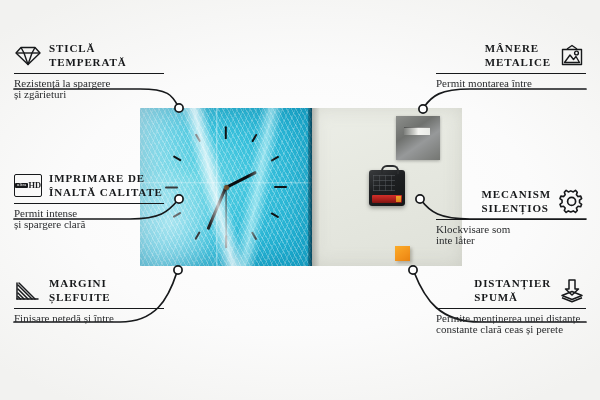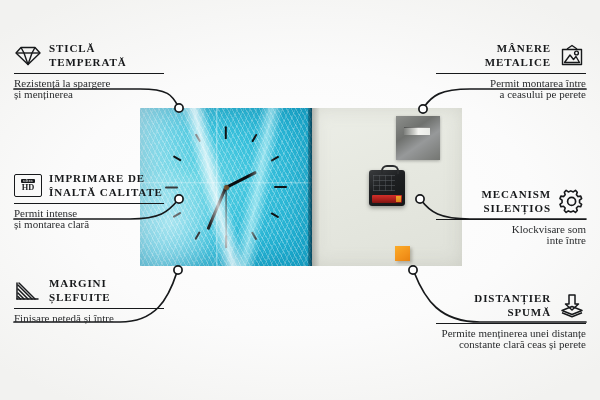--- a/index.html
+++ b/index.html
@@ -120,32 +120,32 @@
   .rule{height:1.6px;background:#17191b;margin:3.5px 0 4px;}
   .sub{
     font-size:11px;line-height:10.6px;color:#2a2c2e;
     font-family:Liberation Serif, serif;
   }
   .head{display:flex;align-items:center;gap:7px;}
   .head.right{justify-content:flex-end;}
   .icon{flex:0 0 auto;display:block;}
 
   .left{text-align:left;width:150px;}
-  .right{text-align:right;width:150px;}
+  .right{width:150px;}
 
   .c-glass   {left:14px; top:42px;}
   .c-print   {left:14px; top:172px;}
   .c-edges   {left:14px; top:277px;}
   .c-handles {left:436px;top:42px;}
   .c-mech    {left:436px;top:188px;}
-  .c-spacer  {left:436px;top:292px;}
+  .c-spacer  {left:436px;top:277px;}
 
   .hdbox{
     border:1.3px solid #17191b;width:26px;height:21px;border-radius:2px;
-    display:flex;flex-direction:column;align-items:center;justify-content:center;
+    display:flex;flex-direction:row;align-items:center;justify-content:center;
     line-height:1;
   }
   .hdbox .u{font-size:4.6px;letter-spacing:.2px;color:#17191b;
     background:#17191b;color:#fff;padding:0 2px;border-radius:1px;}
   .hdbox .h{font-size:8.4px;font-weight:bold;color:#17191b;margin-top:.5px;}
 
   svg{display:block;}
   .connectors{position:absolute;left:0;top:0;width:600px;height:400px;pointer-events:none;}
 </style>
 </head>
@@ -229,37 +229,37 @@
           <path d="M7,2.5 L10,8 L14,19.5 L18,8 L21,2.5"></path>
         </g>
       </svg>
       <div>
         <div class="ttl">STICLĂ</div>
         <div class="ttl">TEMPERATĂ</div>
       </div>
     </div>
     <div class="rule"></div>
     <div class="sub">Rezistență la spargere</div>
-    <div class="sub">și menținerea</div>
+    <div class="sub">și zgârieturi</div>
   </div>
 
   <div class="callout c-print left">
     <div class="head">
       <div class="hdbox icon">
         <span class="u">ultra</span>
         <span class="h">HD</span>
       </div>
       <div>
         <div class="ttl">IMPRIMARE DE</div>
         <div class="ttl">ÎNALTĂ CALITATE</div>
       </div>
     </div>
     <div class="rule"></div>
     <div class="sub">Permit intense</div>
-    <div class="sub">și montarea clară</div>
+    <div class="sub">și spargere clară</div>
   </div>
 
   <div class="callout c-edges left">
     <div class="head">
       <svg class="icon" width="28" height="22" viewBox="0 0 28 22">
         <g stroke="#17191b" stroke-width="1.5" stroke-linecap="round">
           <line x1="3" y1="3" x2="3" y2="19"></line>
           <line x1="3" y1="19" x2="24" y2="19"></line>
           <line x1="4" y1="5" x2="18" y2="19"></line>
           <line x1="4" y1="9" x2="14" y2="19"></line>
@@ -287,39 +287,38 @@
         <g fill="none" stroke="#17191b" stroke-width="1.4" stroke-linejoin="round">
           <path d="M9,5 L14,1.5 L19,5"></path>
           <rect x="4.5" y="5.5" width="19" height="15"></rect>
           <path d="M6.5,18.5 L12,11 L15.5,15.5 L18,12.5 L21.5,18.5 Z"></path>
           <circle cx="18.5" cy="9" r="1.9"></circle>
         </g>
       </svg>
     </div>
     <div class="rule"></div>
     <div class="sub">Permit montarea între</div>
-    <div class="sub">a ceasului pe perete</div>
   </div>
 
   <div class="callout c-mech right">
     <div class="head right">
       <div>
         <div class="ttl">MECANISM</div>
         <div class="ttl">SILENȚIOS</div>
       </div>
       <svg class="icon" width="28" height="26" viewBox="0 0 28 26">
         <g fill="none" stroke="#17191b" stroke-width="1.7" stroke-linejoin="round">
           <path d="M14,2.6 l2.6,1.1 2.3,-1.6 1.9,2.0 -0.9,2.6 1.8,1.9 2.7,-0.5 1.0,2.6 -2.2,1.7 0,2.6 2.2,1.7 -1.0,2.6 -2.7,-0.5 -1.8,1.9 0.9,2.6 -1.9,2.0 -2.3,-1.6 -2.6,1.1 -2.6,-1.1 -2.3,1.6 -1.9,-2.0 0.9,-2.6 -1.8,-1.9 -2.7,0.5 -1.0,-2.6 2.2,-1.7 0,-2.6 -2.2,-1.7 1.0,-2.6 2.7,0.5 1.8,-1.9 -0.9,-2.6 1.9,-2.0 2.3,1.6 Z" transform="translate(-0.5,-0.6) scale(0.95)"></path>
           <circle cx="13.6" cy="12.4" r="4.0"></circle>
         </g>
       </svg>
     </div>
     <div class="rule"></div>
     <div class="sub">Klockvisare som</div>
-    <div class="sub">inte între</div>
+    <div class="sub">inte låter</div>
   </div>
 
   <div class="callout c-spacer right">
     <div class="head right">
       <div>
         <div class="ttl">DISTANȚIER</div>
         <div class="ttl">SPUMĂ</div>
       </div>
       <svg class="icon" width="28" height="26" viewBox="0 0 28 26">
         <g fill="none" stroke="#17191b" stroke-width="1.5" stroke-linejoin="round">

